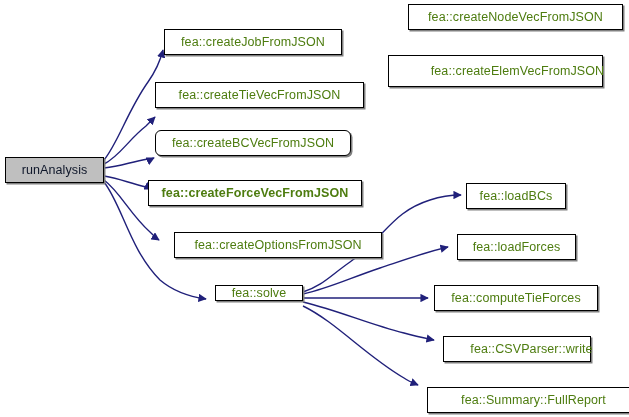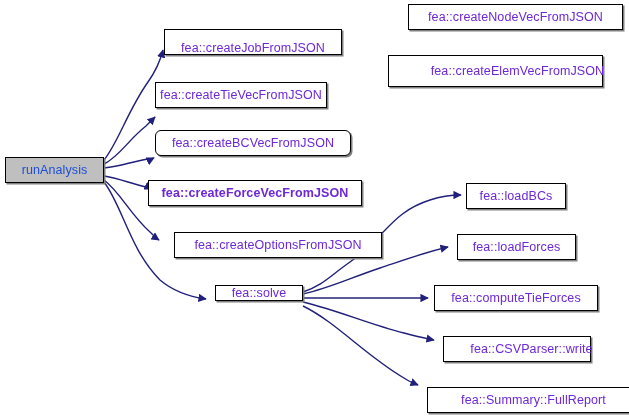--- a/index.html
+++ b/index.html
@@ -22,33 +22,33 @@
     top: 0;
     width: 629px;
     height: 417px;
     pointer-events: none;
   }
   .node {
     position: absolute;
     box-sizing: border-box;
     border: 1px solid #000000;
     background: #ffffff;
-    color: #6d28d9;
+    color: #4d7c0f;
     font-size: 12.5px;
     line-height: 1;
     display: flex;
     align-items: center;
     justify-content: center;
     white-space: nowrap;
     letter-spacing: 0.1px;
     box-shadow: 1.5px 1.5px 0 0 #808080;
   }
   .node.root {
     background: #bfbfbf;
-    color: #1d4ed8;
+    color: #0f172a;
   }
 </style>
 </head>
 <body>
 
 <div id="graph">
   <svg id="edges" viewBox="0 0 629 417" xmlns="http://www.w3.org/2000/svg">
     <defs>
       <marker id="arrow" viewBox="0 0 10 10" refX="9" refY="5" markerWidth="6" markerHeight="6" orient="auto-start-reverse">
         <path d="M 0 0 L 10 5 L 0 10 z" fill="#20207a"></path>
@@ -65,30 +65,30 @@
         <path d="M303,294 C330,288 350,278 380,268 C404,260 426,252 448,247" marker-end="url(#arrow)"></path>
         <path d="M303,298 L428,298" marker-end="url(#arrow)"></path>
         <path d="M303,302 C340,311 368,324 404,333 C414,336 424,338 434,340" marker-end="url(#arrow)"></path>
         <path d="M303,306 C336,322 366,356 404,378 C408,381 413,383 418,385" marker-end="url(#arrow)"></path>
       </g>
   </svg>
   <div id="node-layer">
       <div class="node root" style="left: 5px; top: 157px; width: 99px; height: 26px;">
         <span>runAnalysis</span>
       </div>
-      <div class="node" style="left: 164px; top: 29px; width: 178px; height: 26px; align-items: flex-end;">
+      <div class="node" style="left: 164px; top: 29px; width: 178px; height: 26px;">
         <span>fea::createJobFromJSON</span>
       </div>
       <div class="node" style="left: 408px; top: 4px; width: 215px; height: 26px;">
         <span>fea::createNodeVecFromJSON</span>
       </div>
       <div class="node" style="left: 388px; top: 55px; width: 215px; height: 32px; padding-left: 44px;">
         <span>fea::createElemVecFromJSON</span>
       </div>
-      <div class="node" style="left: 155px; top: 82px; width: 172px; height: 26px;">
+      <div class="node" style="left: 155px; top: 82px; width: 209px; height: 26px;">
         <span>fea::createTieVecFromJSON</span>
       </div>
       <div class="node" style="left: 155px; top: 130px; width: 196px; height: 26px; border-radius: 6px;">
         <span>fea::createBCVecFromJSON</span>
       </div>
       <div class="node" style="left: 148px; top: 180px; width: 214px; height: 26px; font-weight: bold;">
         <span>fea::createForceVecFromJSON</span>
       </div>
       <div class="node" style="left: 152px; top: 232px; width: 208px; height: 26px; margin-left: 22px;">
         <span>fea::createOptionsFromJSON</span>

